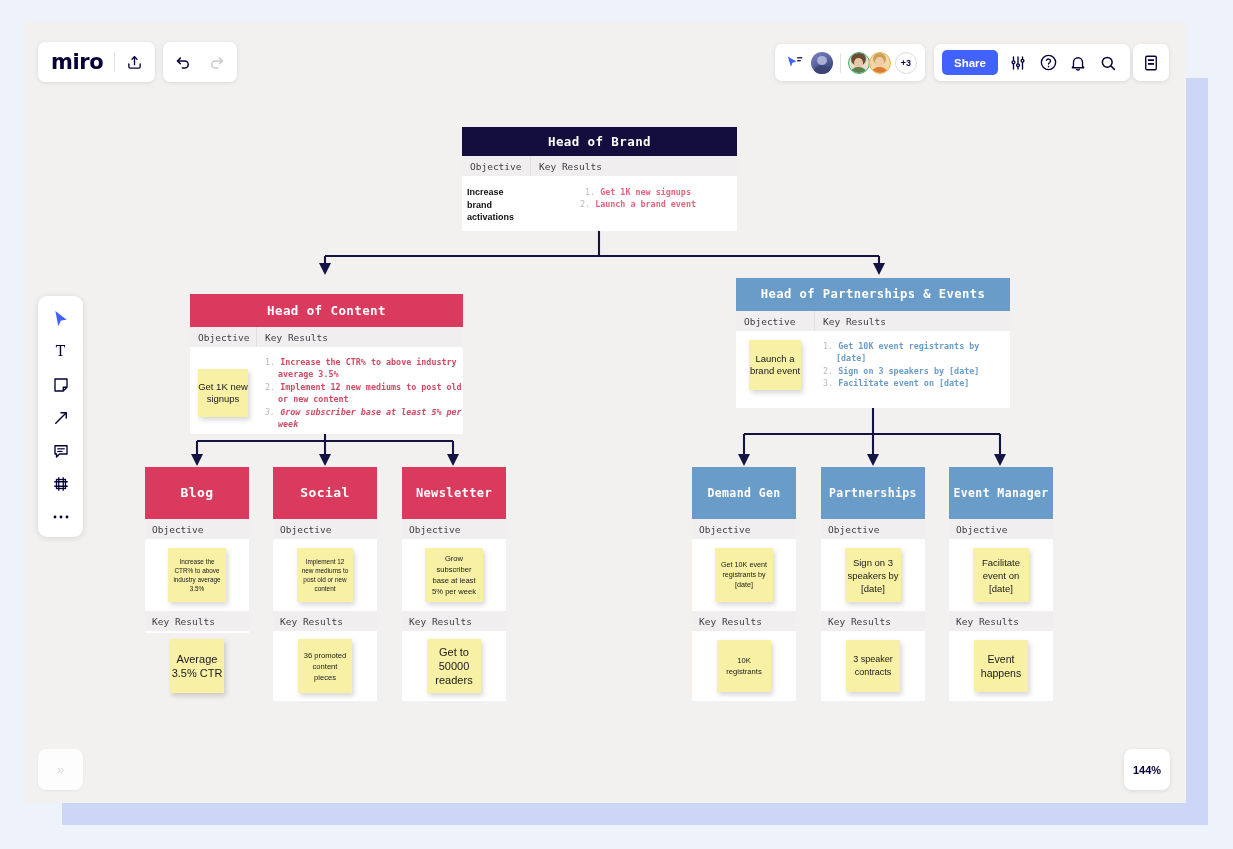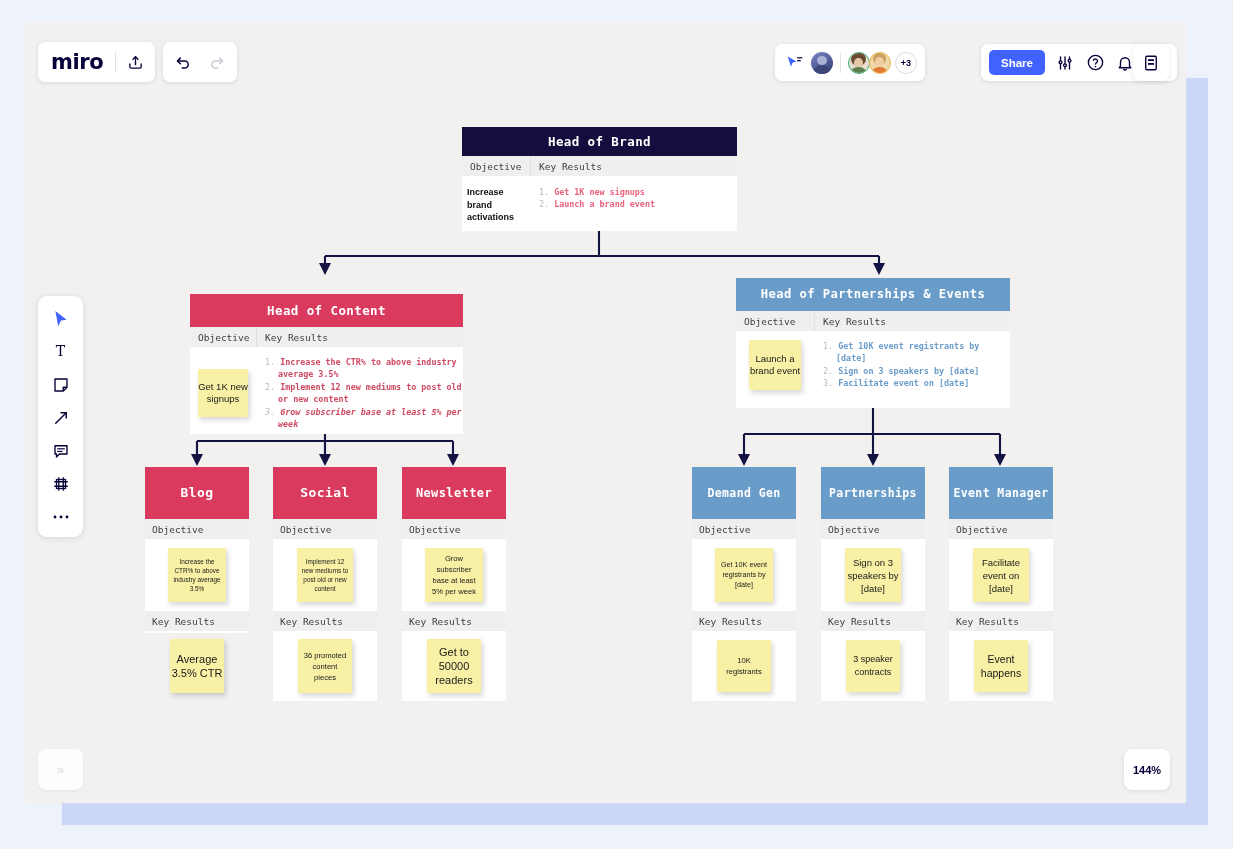--- a/index.html
+++ b/index.html
@@ -22,21 +22,20 @@
     position:absolute; left:25px; top:22px; width:1161px; height:781px;
     background:#f2f1ef;
   }
 
   
   #logo-group{
     position:absolute; left:38px; top:42px; height:40px; width:117px;
     background:#ffffff; border-radius:7px;
     display:flex; align-items:center;
     box-shadow:0 1px 4px rgba(0,0,0,.10);
-    justify-content:space-between;
   }
   #logo-text{
     font-family:"DejaVu Sans", sans-serif;
     font-size:21px; font-weight:700; color:#050038;
     letter-spacing:-.4px; padding:0 11px 0 13px;
   }
   .vdivider{ width:1px; height:20px; background:#e0e0e6; }
   .tbtn{
     width:38px; height:40px; display:flex; align-items:center;
     justify-content:center; cursor:pointer;
@@ -49,21 +48,21 @@
 
   
   #collab-group{
     position:absolute; left:775px; top:44px; height:37px;
     background:#ffffff; border-radius:7px; display:flex; align-items:center;
     padding:0 8px; gap:4px; box-shadow:0 1px 4px rgba(0,0,0,.10);
   }
   #actions-group{
     position:absolute; left:934px; top:44px; height:37px;
     background:#ffffff; border-radius:7px; display:flex; align-items:center;
-    padding:0 8px; gap:3px; box-shadow:0 1px 4px rgba(0,0,0,.10);margin-left:47px;
+    padding:0 8px; gap:3px; box-shadow:0 1px 4px rgba(0,0,0,.10);
   }
   #notes-group{
     position:absolute; left:1133px; top:44px; width:36px; height:37px;
     background:#ffffff; border-radius:7px; display:flex; align-items:center;
     justify-content:center; box-shadow:0 1px 4px rgba(0,0,0,.10);
   }
   .avatar{
     width:22px; height:22px; border-radius:50%; position:relative;
     overflow:hidden; flex:0 0 auto;
   }
@@ -177,21 +176,21 @@
 <div class="card" style="left:462px;top:127px;width:275px;height:104px;">
   <div class="card-header" style="background:#140e3e;height:29px;line-height:29px;font-size:12.5px;">Head of Brand</div>
   <div class="colhead">
     <div class="c1" style="width:68px;">Objective</div>
     <div class="c2" style="flex:1;">Key Results</div>
   </div>
   <div class="body2col" style="padding-top:10px;">
     <div class="obj-cell" style="width:68px;padding-left:4px;">
       <div style="font-size:9px;font-weight:700;color:#111;line-height:12.6px;width:62px;">Increase brand activations</div>
     </div>
-    <div class="kr-cell" style="flex:1;">
+    <div class="kr-cell" style="flex:1;text-align:center;">
       <ul class="kr-list" style="color:#e8627e;">
         <li><span class="kr-num">1.</span>&nbsp;<span>Get 1K new signups</span></li>
         <li><span class="kr-num">2.</span>&nbsp;<span>Launch a brand event</span></li>
       </ul>
     </div>
   </div>
 </div>
 
 <div class="card" style="left:190px;top:294px;width:273px;height:140px;">
   <div class="card-header" style="background:#da3a5e;height:33px;line-height:33px;font-size:12.5px;">Head of Content</div>

